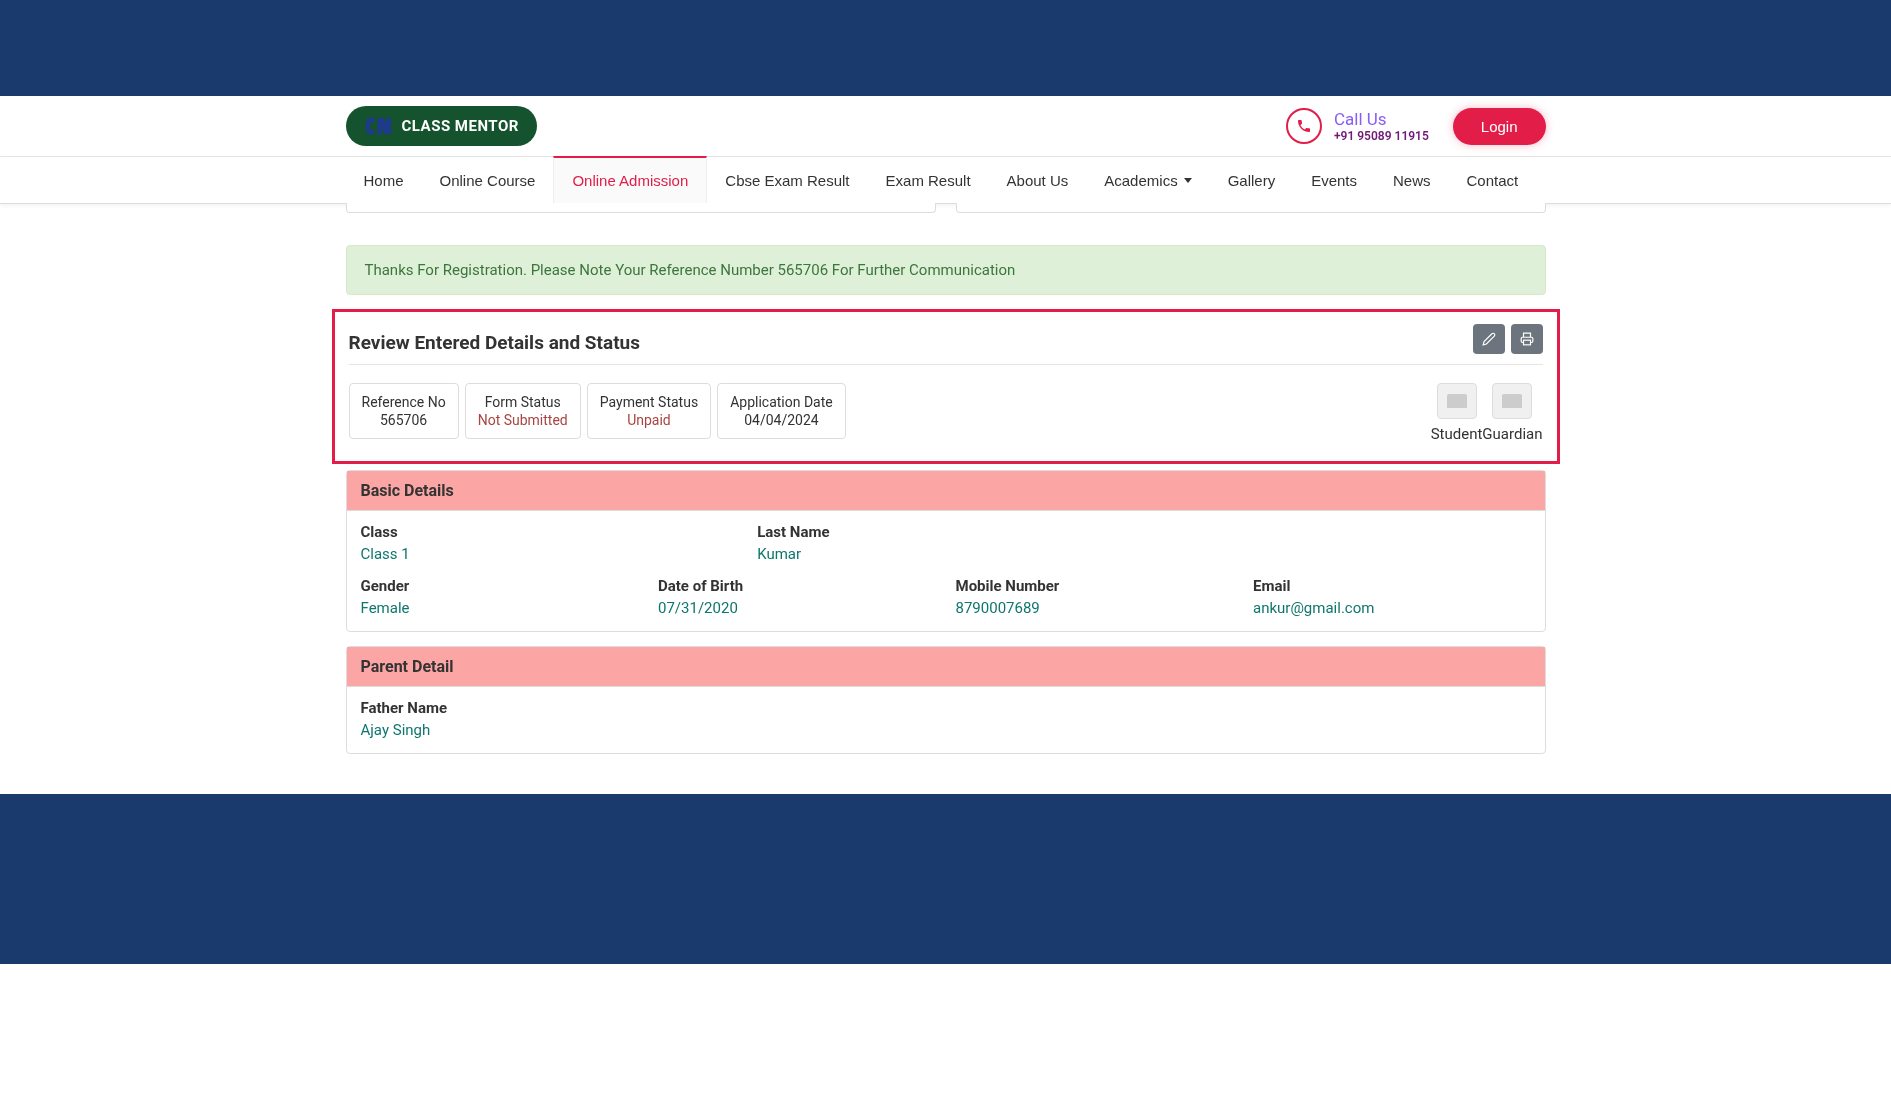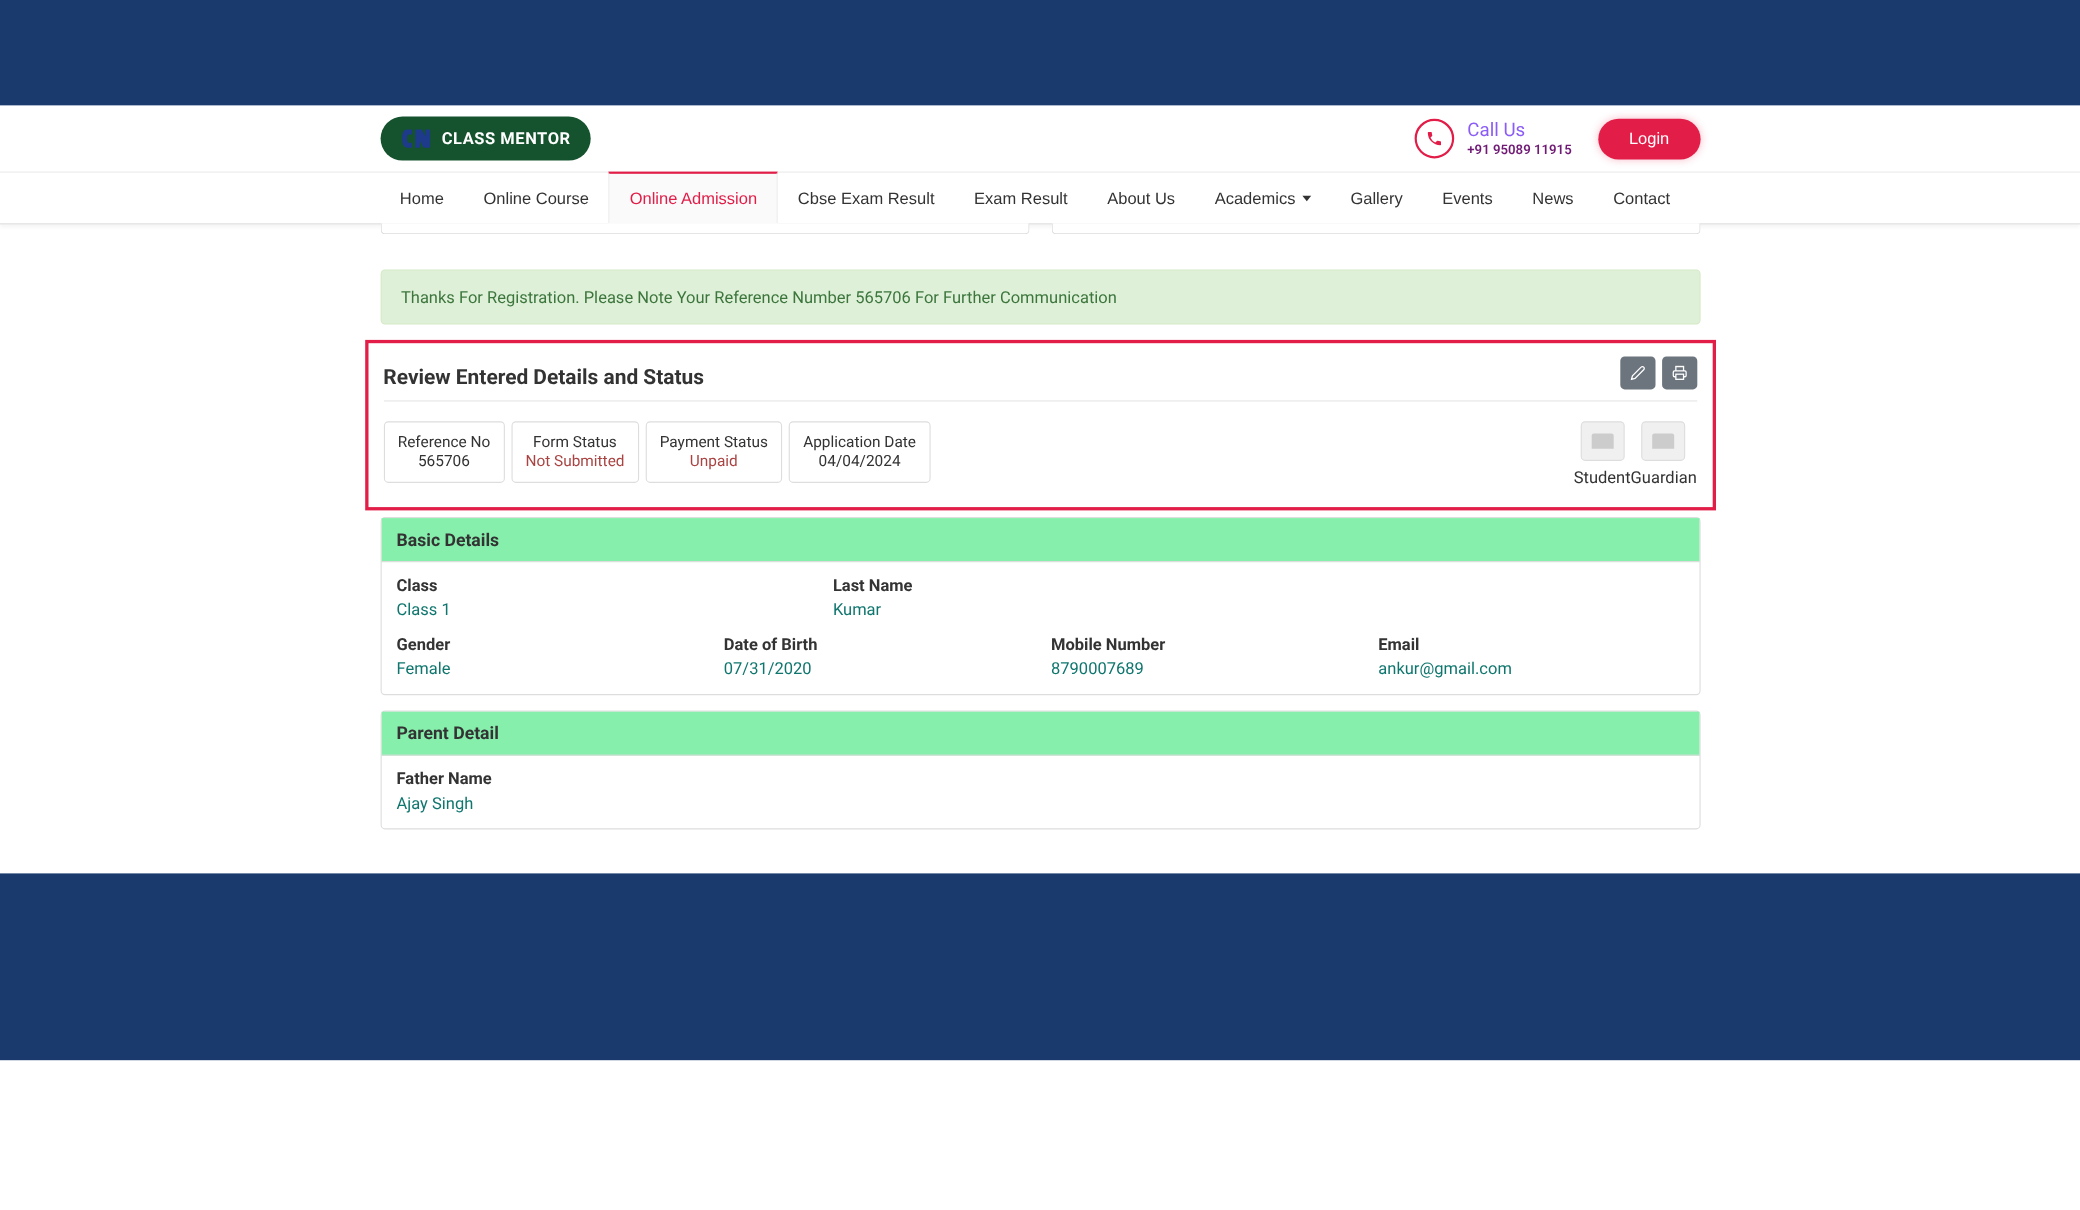--- a/index.html
+++ b/index.html
@@ -49,21 +49,21 @@
     .status-card .s-value { margin-top: 2px; }
     .danger-text { color: #a94442; }
     
     .photo-group { display: flex; }
     .photo-card { text-align: center; }
     .photo-placeholder { width: 40px; height: 36px; background: #f0f0f0; border: 1px solid #ddd; border-radius: 4px; margin: 0 auto 6px auto; display: flex; align-items: center; justify-content: center; position: relative; }
     .photo-placeholder::after { content: ''; width: 20px; height: 14px; background: #ccc; border-radius: 2px 2px 0 0; position: absolute; }
     .photo-label { font-size: 15px; color: #333; }
     
     .panel { border: 1px solid #ddd; border-radius: 4px; margin-top: 6px; background: #fff; }
-    .panel-header { background: #86efac; border-bottom: 1px solid #ddd; padding: 10px 14px; font-size: 16px; font-weight: 700; color: #333; }
+    .panel-header { background: #fca5a5; border-bottom: 1px solid #ddd; padding: 10px 14px; font-size: 16px; font-weight: 700; color: #333; }
     .panel-body { padding: 12px 14px 14px 14px; }
     .field-row { display: flex; gap: 20px; margin-bottom: 14px; }
     .field-col { flex: 1; }
     .field-label { font-weight: 700; font-size: 15px; color: #333; margin-bottom: 4px; }
     .field-value { font-size: 15px; color: #0f766e; }
     
     .bottom-banner { background: #1a3a6e; height: 170px; width: 100%; }
   </style>
 </head>
 <body>

